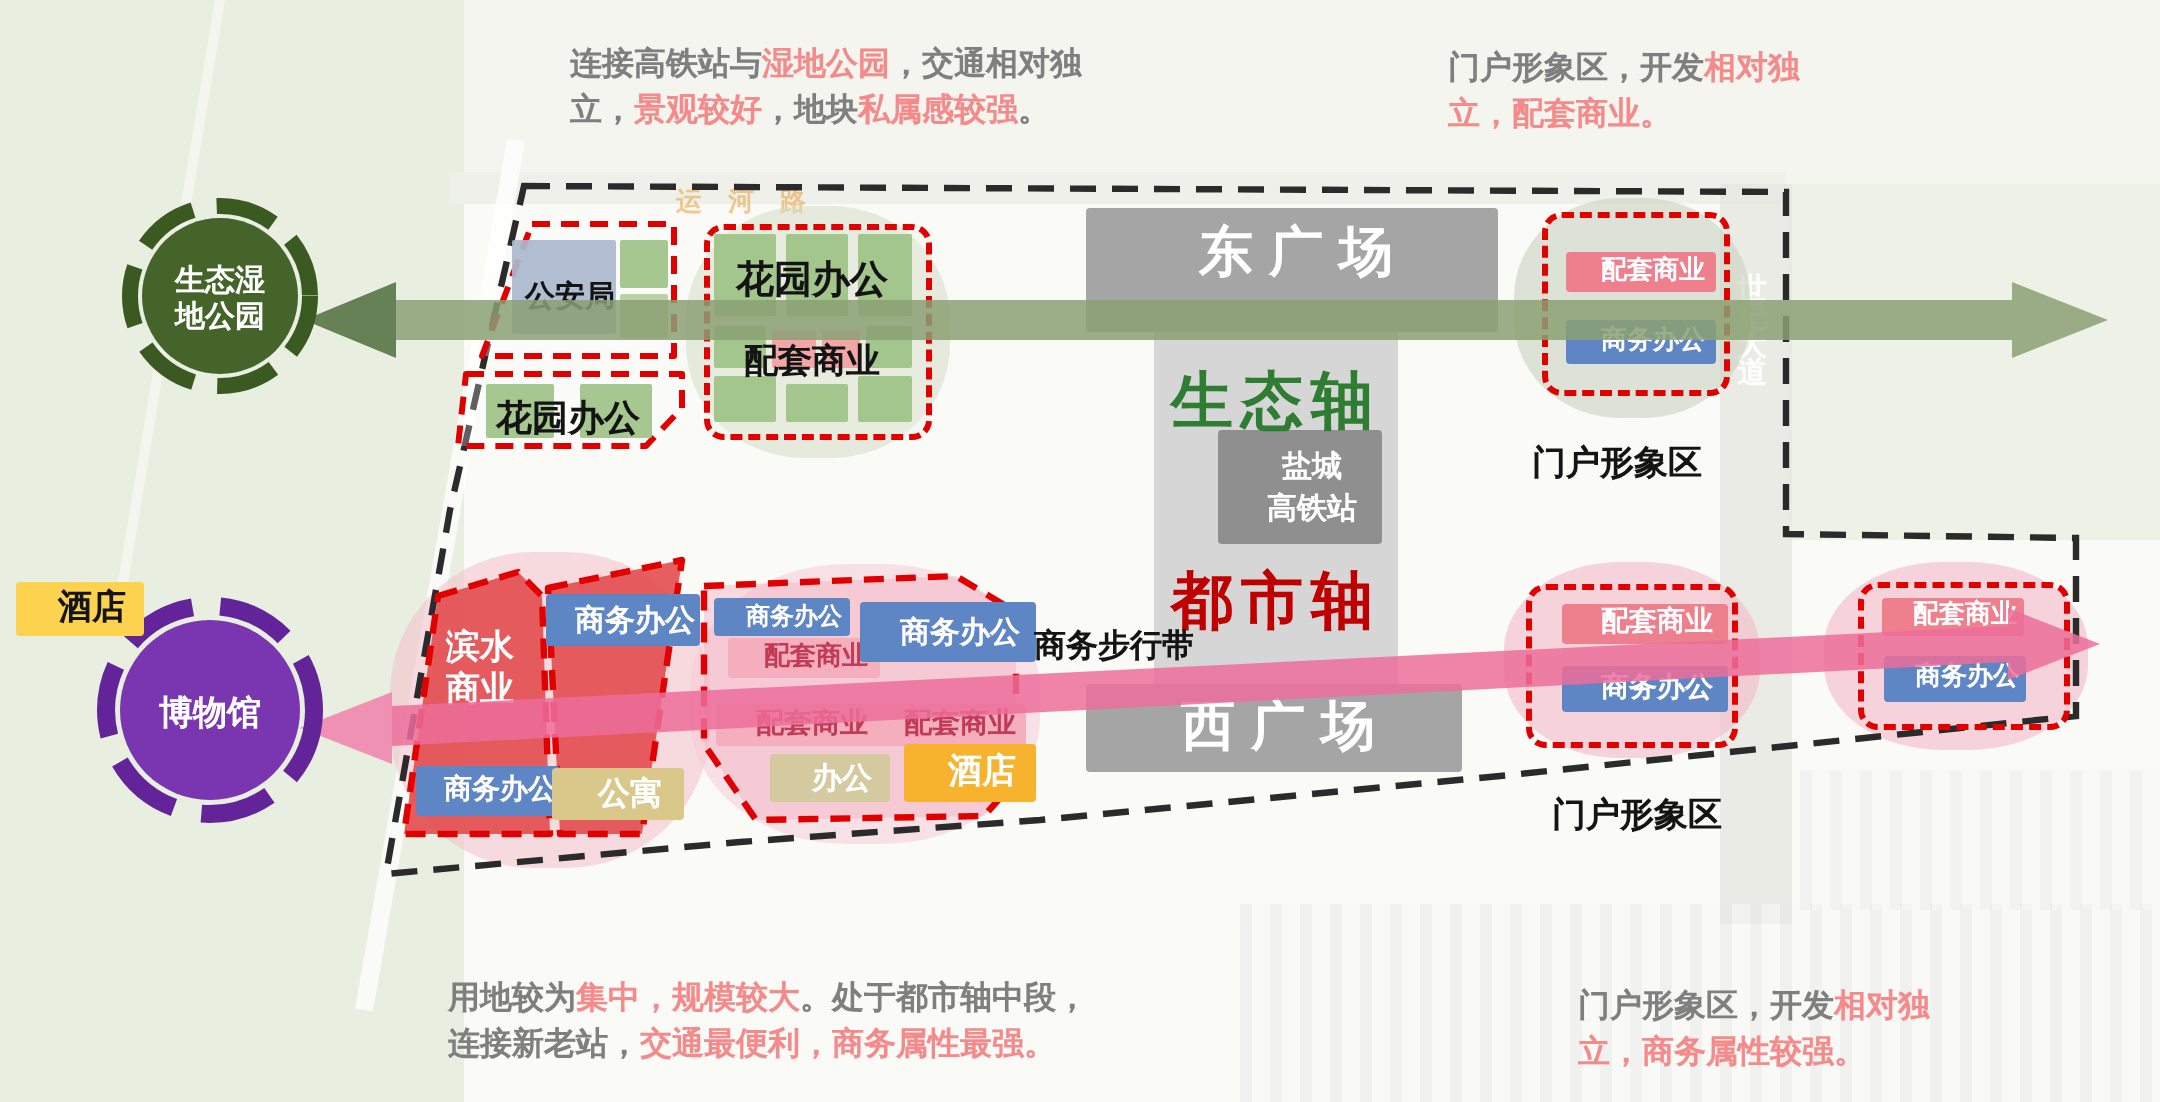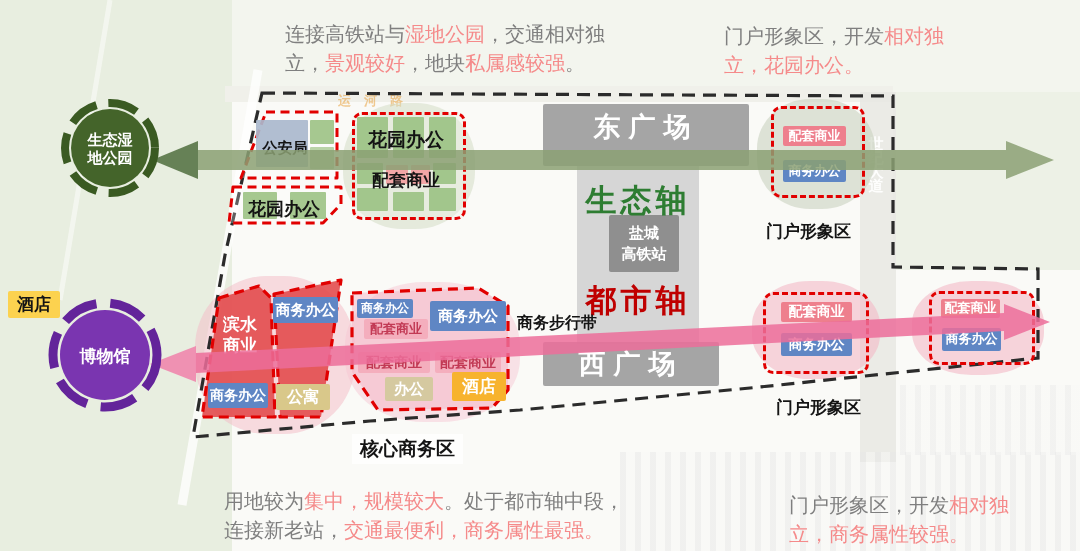--- a/index.html
+++ b/index.html
@@ -1,25 +1,25 @@
 <!DOCTYPE html>
 <html><head>
 <meta charset="utf-8">
 <style>
   html,body{margin:0;padding:0;background:#fff;}
   body{font-family:"DejaVu Sans","Liberation Sans",sans-serif;}
   #stage{position:relative;width:1080px;height:551px;overflow:hidden;background:#fafaf7;}
   .abs{position:absolute;}
   .box{position:absolute;display:flex;align-items:center;justify-content:center;
-       color:#fff;font-weight:700;border-radius:2px;text-align:center;line-height:1.1;}
+       color:#fff;font-weight:700;border-radius:2px;text-align:center;line-height:1.1;padding-left:12px;}
   .lbl{position:absolute;font-weight:700;color:#141414;text-align:center;white-space:nowrap;}
   .dashedbox{position:absolute;border:3px dashed #e10000;border-radius:10px;}
   .blob{position:absolute;border-radius:45%;}
   .parcel{position:absolute;border-radius:1px;}
-  .ann{position:absolute;font-size:20px;font-weight:400;line-height:1.45;color:#7f7f7f;}
+  .ann{position:absolute;font-size:16px;font-weight:700;line-height:1.45;color:#7f7f7f;}
   .ann .r{color:#f58a8a;}
   .circle-text{position:absolute;color:#fff;font-weight:700;text-align:center;}
   .vroad{writing-mode:vertical-rl;letter-spacing:14px;}
   svg{position:absolute;left:0;top:0;}
 </style>
 </head>
 <body>
 
 <div id="stage">
 
@@ -148,21 +148,20 @@
 
   <div class="box" style="left:941px;top:299px;width:59px;height:19px;background:#ee7f8d;font-size:13px;">
     <span>配套商业</span>
     </div>
   <div class="box" style="left:942px;top:328px;width:59px;height:23px;background:#5f86c4;font-size:13px;">
     <span>商务办公</span>
     </div>
 
   <div class="lbl" style="left:766px;top:220px;font-size:17px;">门户形象区</div>
   <div class="lbl" style="left:776px;top:396px;font-size:17px;">门户形象区</div>
-  <div class="lbl" style="left:352px;top:434px;font-size:19px;background:rgba(255,255,255,.75);padding:2px 8px;">核心商务区</div>
 
   <svg width="1080" height="551">
     <polygon points="152,160 198,141 198,179" fill="#5f7a4e" opacity="0.95"></polygon>
     <polygon points="198,150 1006,150 1006,141 1054,160 1006,179 1006,170 198,170" fill="#8ba073" opacity="0.85"></polygon>
     <polygon points="150,364 196,346 196,382" fill="#ef86ad" opacity="0.9"></polygon>
     <polygon points="196,353 1004,313 1004,304 1050,322 1004,340 1004,331 196,373" fill="#ec6d9a" opacity="0.85"></polygon>
   </svg>
 
   <div class="lbl" style="left:572px;top:280px;width:132px;font-size:31px;letter-spacing:4px;color:#bf0000;">都市轴</div>
   <div class="lbl" style="left:572px;top:180px;width:132px;font-size:31px;letter-spacing:4px;color:#2e7d32;">生态轴</div>
@@ -181,21 +180,21 @@
   <div class="box" style="left:8px;top:291px;width:52px;height:27px;background:#fcd24f;color:#141414;font-size:17px;">
     <span>酒店</span>
     </div>
 
   <div class="ann" style="left:285px;top:20px;width:410px;">
     <span class="g">连接高铁站与</span><span class="r">湿地公园</span><span>，交通相对独</span><br>
     <span>立，</span><span class="r">景观较好</span><span>，地块</span><span class="r">私属感较强</span><span>。</span>
   </div>
   <div class="ann" style="left:724px;top:22px;width:330px;">
     <span>门户形象区，开发</span><span class="r">相对独</span><br>
-    <span class="r">立，花园办公。</span>
+    <span class="r">立，配套商业。</span>
   </div>
   <div class="ann" style="left:224px;top:487px;width:440px;">
     <span>用地较为</span><span class="r">集中，规模较大</span><span>。处于都市轴中段，</span><br>
     <span>连接新老站，</span><span class="r">交通最便利，商务属性最强。</span>
   </div>
   <div class="ann" style="left:789px;top:491px;width:300px;">
     <span>门户形象区，开发</span><span class="r">相对独</span><br>
     <span class="r">立，商务属性较强。</span>
   </div>
 

